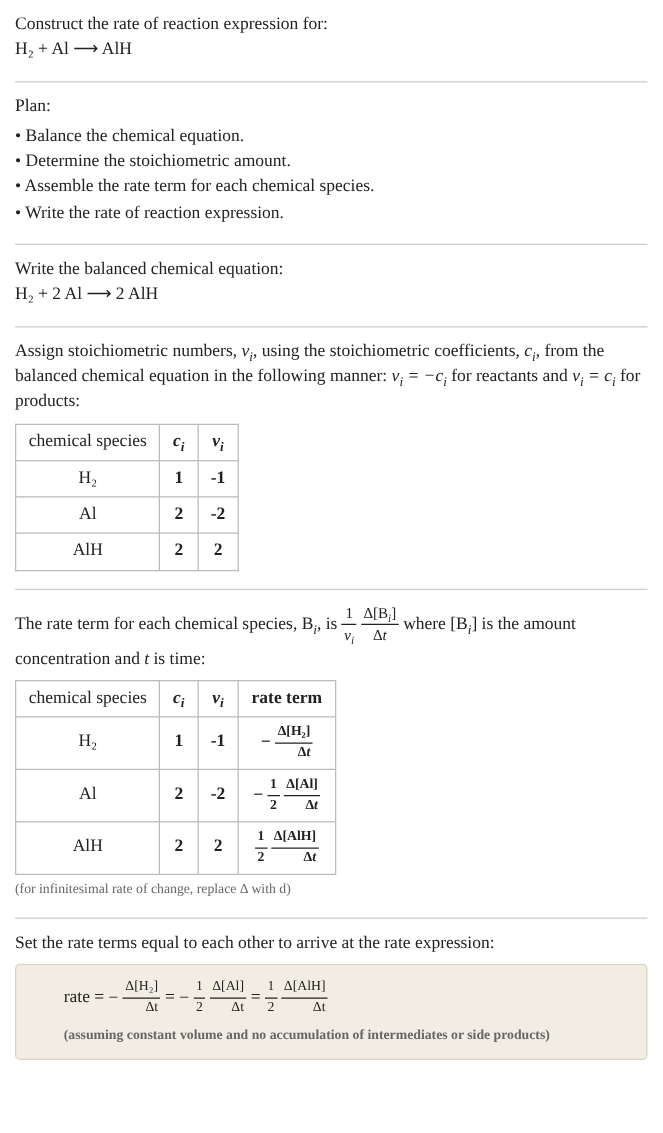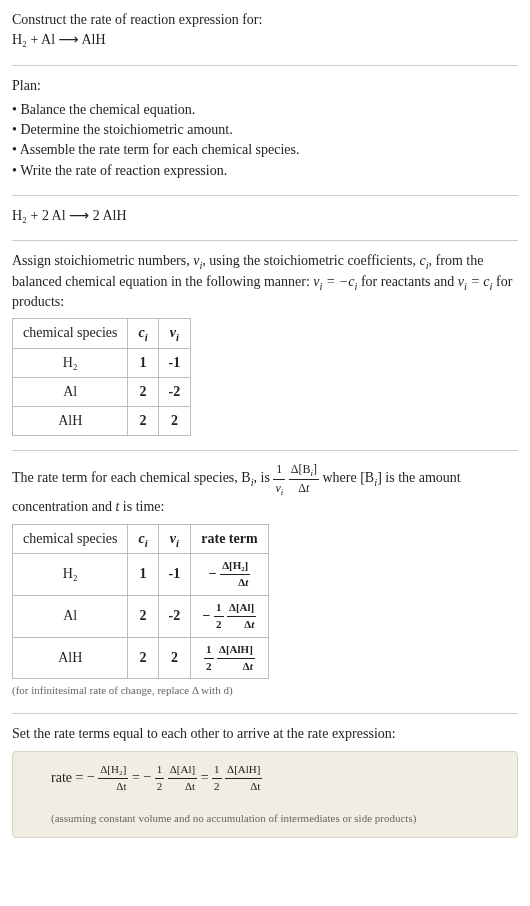--- a/index.html
+++ b/index.html
@@ -82,21 +82,22 @@
 .answerbox .label {
   margin-bottom: 6px;
 }
 .answerbox .rate {
   padding-left: 24px;
 }
 .answerbox .assume {
   padding-left: 24px;
   font-size: 11px;
   color: #666;
-  margin-top: 16px;
+  margin-top: 6px;
+  font-weight: bold;
 }
 .inline-mid {
   display: inline-block;
   vertical-align: middle;
 }
 </style>
 </head>
 <body>
 
 <div class="section">
@@ -108,20 +109,21 @@
   <div>Plan:</div>
   <ul class="plan">
     <li>Balance the chemical equation.</li>
     <li>Determine the stoichiometric amount.</li>
     <li>Assemble the rate term for each chemical species.</li>
     <li>Write the rate of reaction expression.</li>
   </ul>
 </div>
 
 <div class="section">
+  <div>Write the balanced chemical equation:</div>
   <div class="eq">H₂ + 2 Al ⟶ 2 AlH</div>
 </div>
 
 <div class="section">
   <div>
     <span>Assign stoichiometric numbers, </span><span class="ital">ν<sub>i</sub></span><span>, using the stoichiometric coefficients, </span><span class="ital">c<sub>i</sub></span><span>, from the balanced chemical equation in the following manner: </span><span class="ital">ν<sub>i</sub> = −c<sub>i</sub></span><span> for reactants and </span><span class="ital">ν<sub>i</sub> = c<sub>i</sub></span><span> for products:</span>
   </div>
   <table class="data">
     <tbody>
         <tr>

